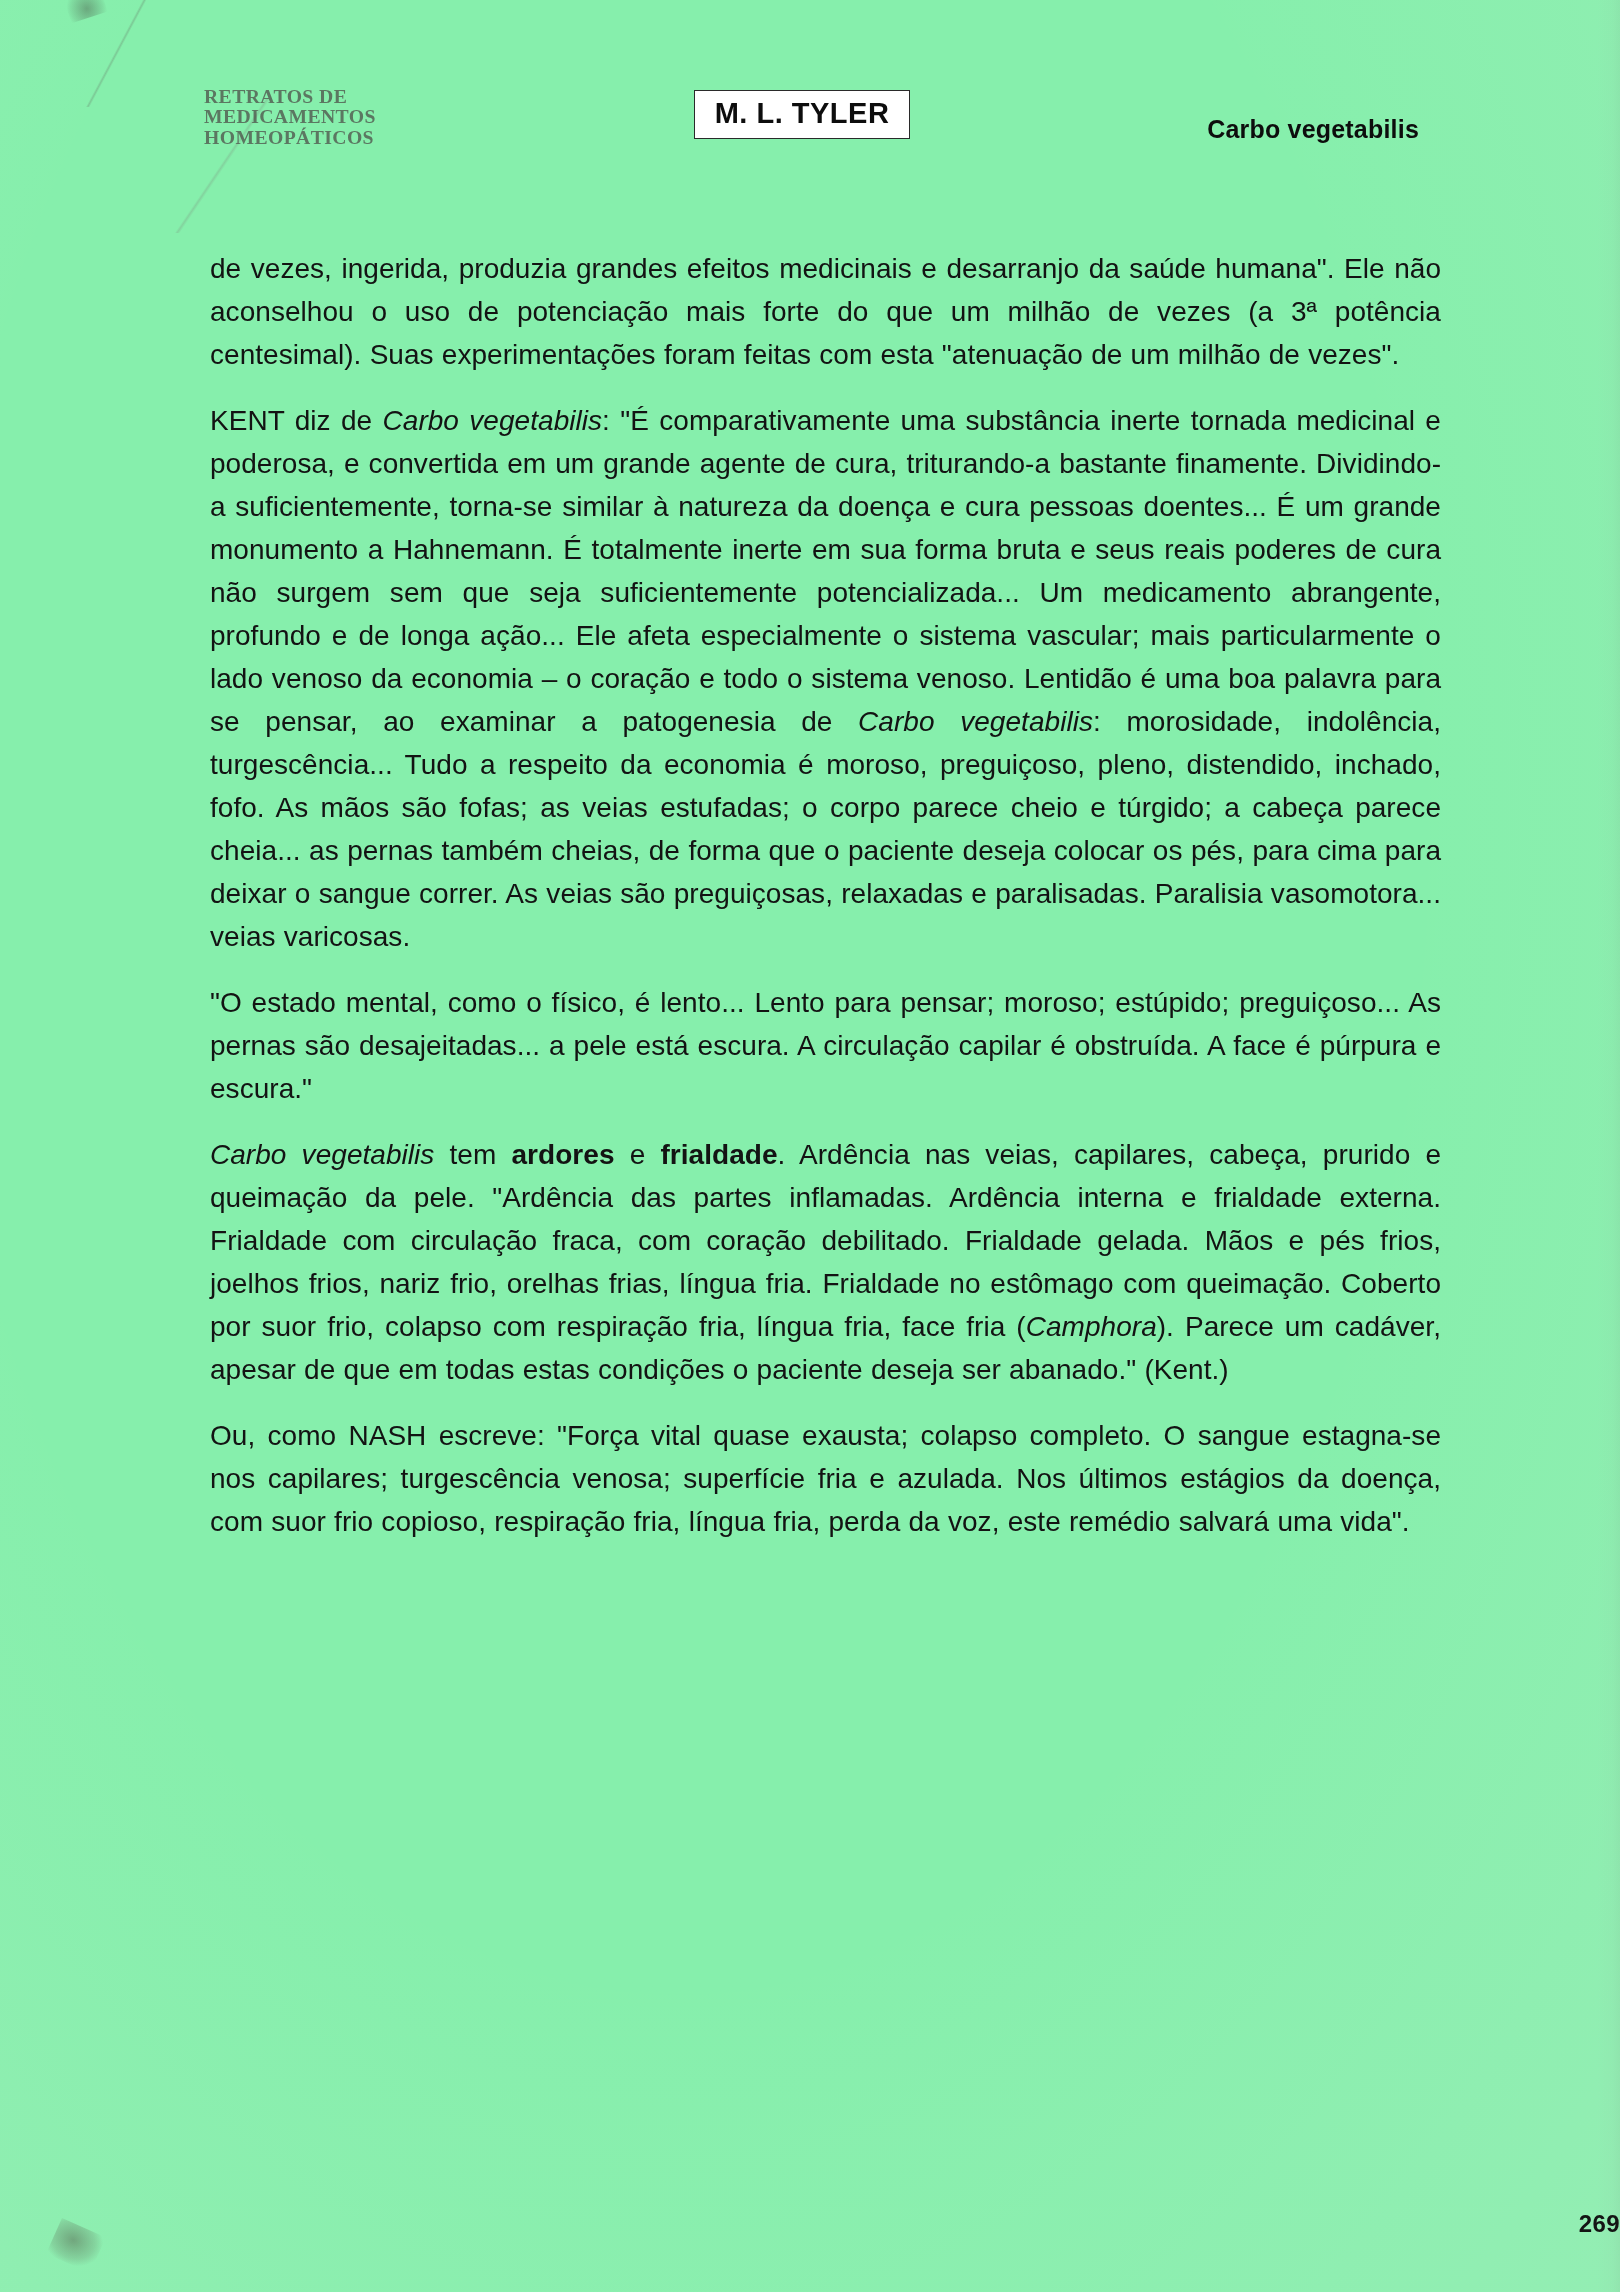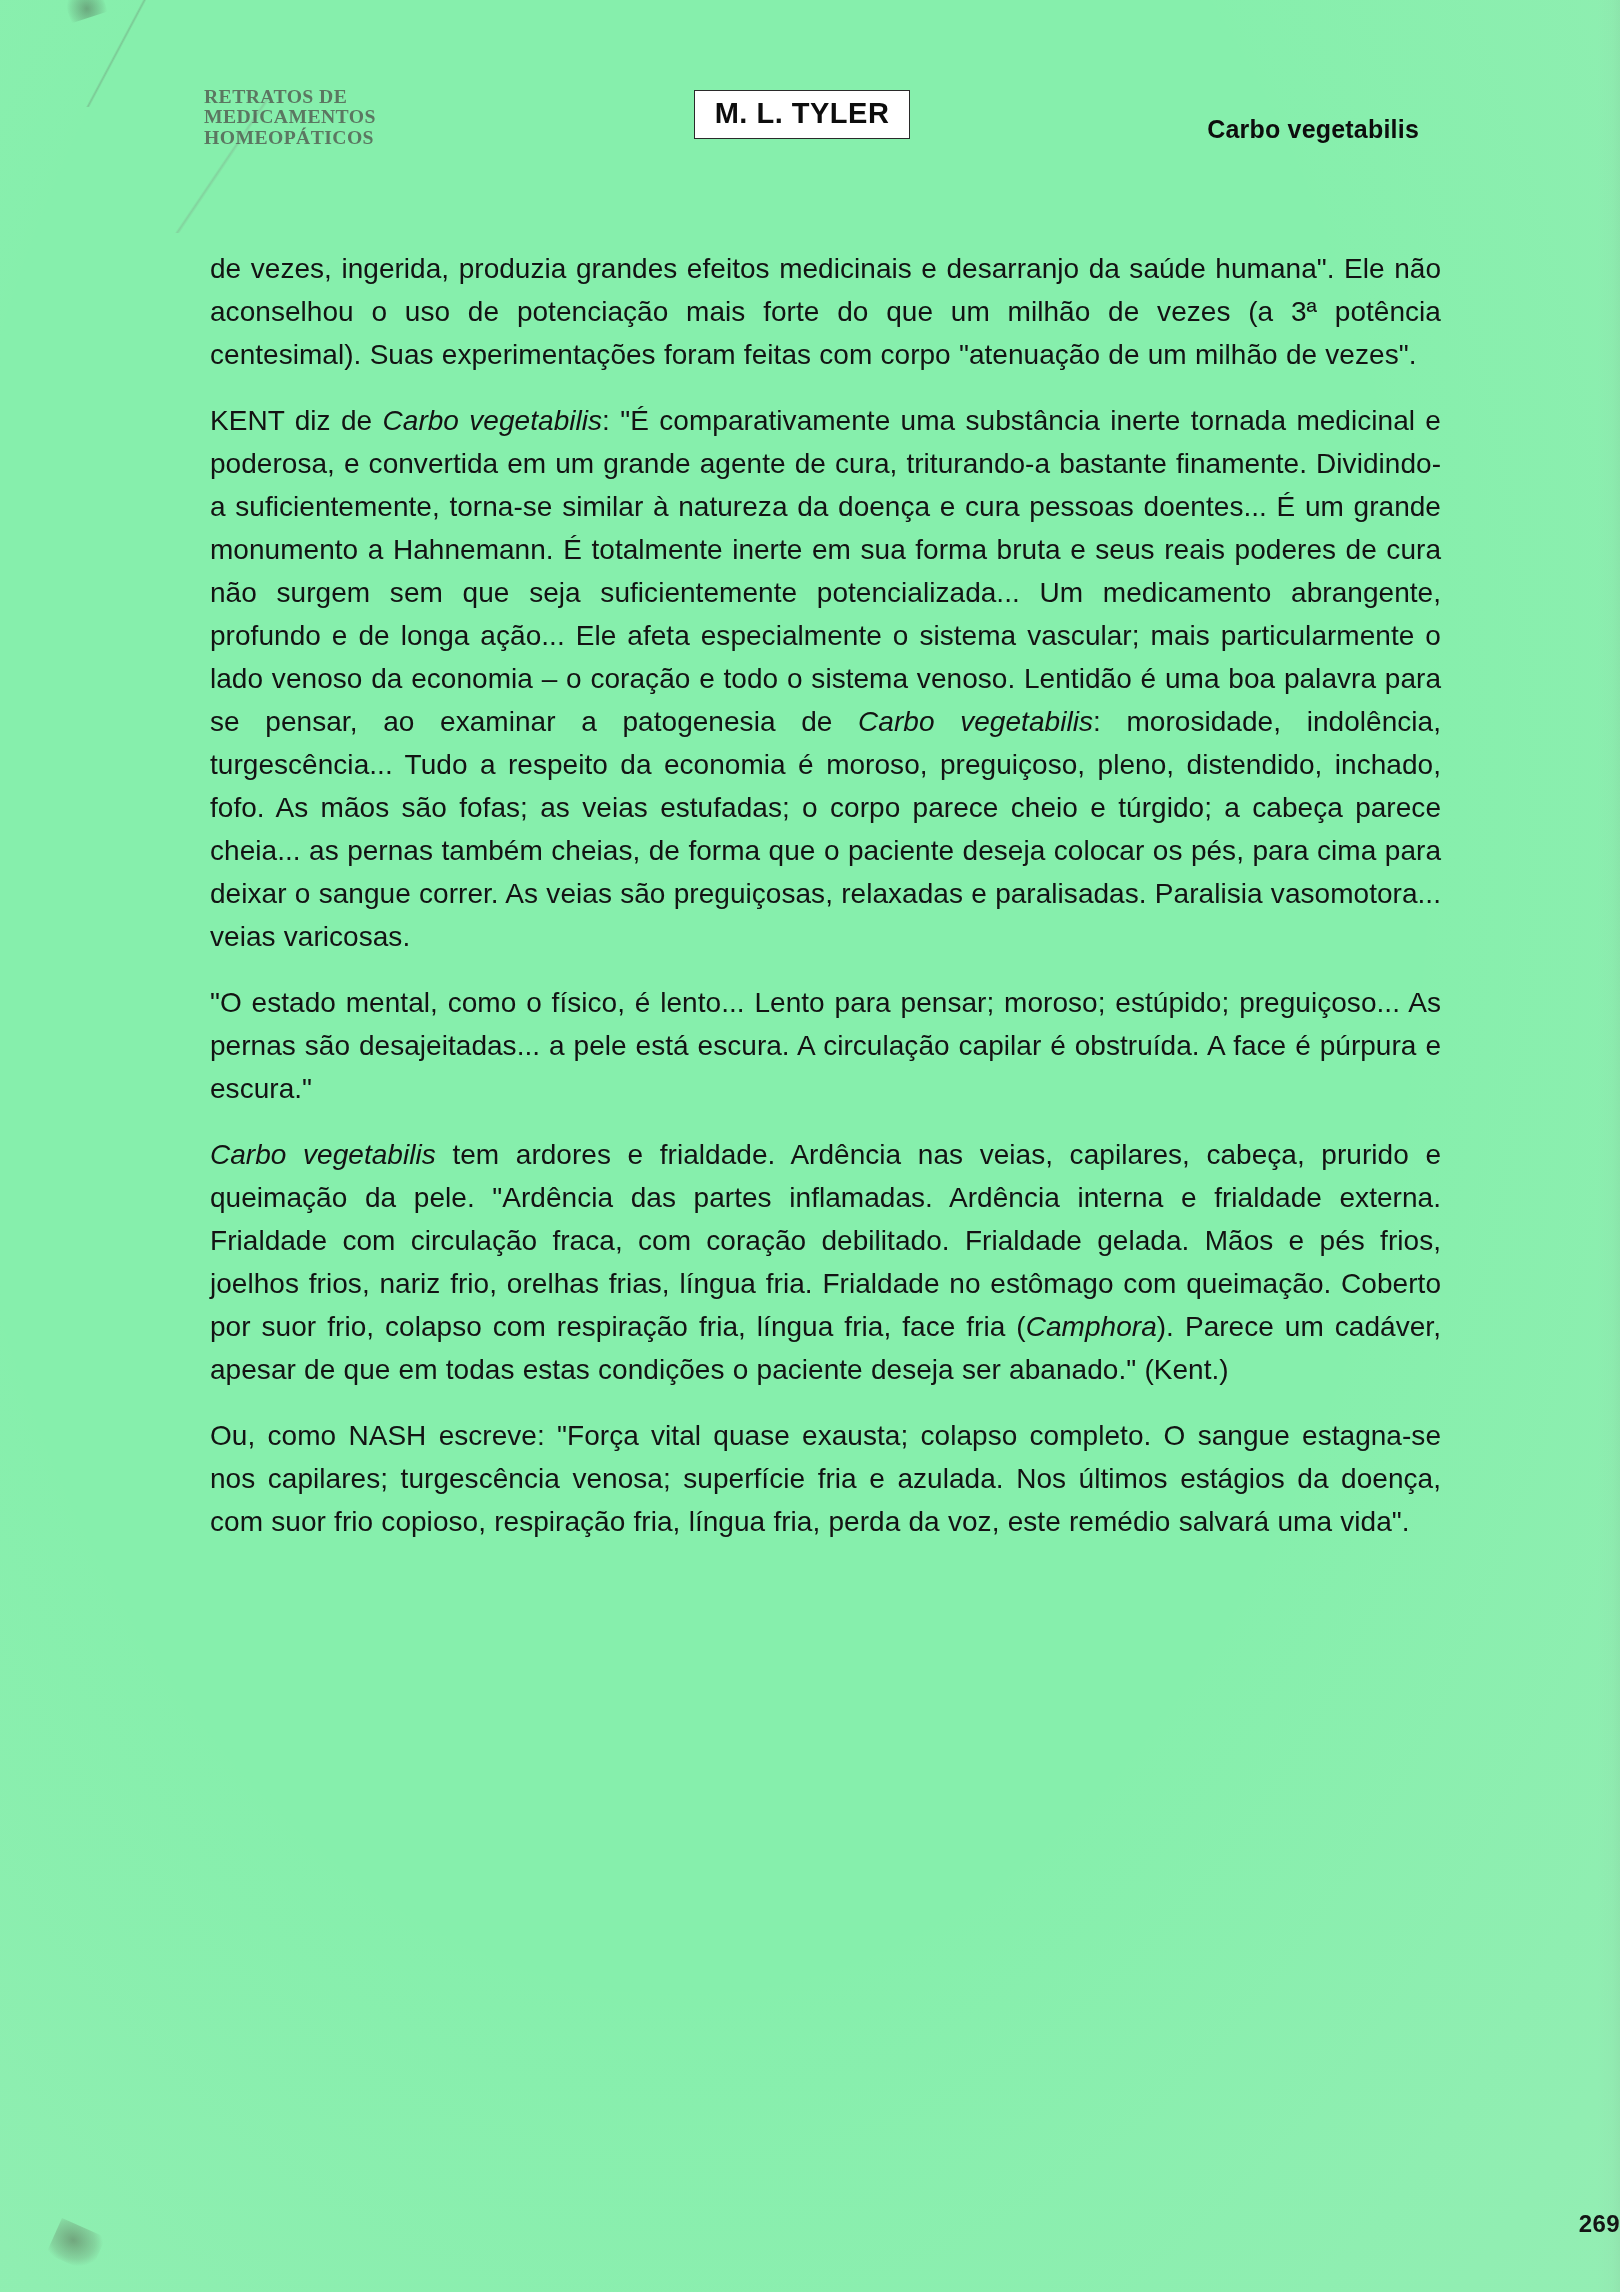--- a/index.html
+++ b/index.html
@@ -113,21 +113,21 @@
     line-height: 43px;
     text-align: justify;
     text-justify: inter-word;
     margin: 0 0 23px 0;
     color: #131313;
     letter-spacing: 0.04px;
     word-spacing: 0.4px;
   }
   .para:last-child { margin-bottom: 0; }
   .para em { font-style: italic; }
-  .para strong { font-weight: 400; }
+  .para strong { font-weight: 700; }
 
   
   #page-number {
     position: absolute;
     left: 0; top: 2210px;
     width: 1620px;
     text-align: right;
     font-weight: 700;
     font-size: 24px;
     letter-spacing: 0.4px;
@@ -150,21 +150,21 @@
     <div id="imprint-logo">RETRATOS DE
 MEDICAMENTOS
 HOMEOPÁTICOS</div>
 
     <div id="author-badge">M. L. TYLER</div>
 
     <div id="remedy-title">Carbo vegetabilis</div>
   </header>
 
   <main class="body-column">
-    <p class="para">de vezes, ingerida, produzia grandes efeitos medicinais e desarranjo da saúde humana". Ele não aconselhou o uso de potenciação mais forte do que um milhão de vezes (a 3ª potência centesimal). Suas experimentações foram feitas com corpo "atenuação de um milhão de vezes".</p>
+    <p class="para">de vezes, ingerida, produzia grandes efeitos medicinais e desarranjo da saúde humana". Ele não aconselhou o uso de potenciação mais forte do que um milhão de vezes (a 3ª potência centesimal). Suas experimentações foram feitas com esta "atenuação de um milhão de vezes".</p>
     <p class="para">KENT diz de <em>Carbo vegetabilis</em>: "É comparativamente uma substância inerte tornada medicinal e poderosa, e convertida em um grande agente de cura, triturando-a bastante finamente. Dividindo-a suficientemente, torna-se similar à natureza da doença e cura pessoas doentes... É um grande monumento a Hahnemann. É totalmente inerte em sua forma bruta e seus reais poderes de cura não surgem sem que seja suficientemente potencializada... Um medicamento abrangente, profundo e de longa ação... Ele afeta especialmente o sistema vascular; mais particularmente o lado venoso da economia – o coração e todo o sistema venoso. Lentidão é uma boa palavra para se pensar, ao examinar a patogenesia de <em>Carbo vegetabilis</em>: morosidade, indolência, turgescência... Tudo a respeito da economia é moroso, preguiçoso, pleno, distendido, inchado, fofo. As mãos são fofas; as veias estufadas; o corpo parece cheio e túrgido; a cabeça parece cheia... as pernas também cheias, de forma que o paciente deseja colocar os pés, para cima para deixar o sangue correr. As veias são preguiçosas, relaxadas e paralisadas. Paralisia vasomotora... veias varicosas.</p>
     <p class="para">"O estado mental, como o físico, é lento... Lento para pensar; moroso; estúpido; preguiçoso... As pernas são desajeitadas... a pele está escura. A circulação capilar é obstruída. A face é púrpura e escura."</p>
     <p class="para"><em>Carbo vegetabilis</em> tem <strong>ardores</strong> e <strong>frialdade</strong>. Ardência nas veias, capilares, cabeça, prurido e queimação da pele. "Ardência das partes inflamadas. Ardência interna e frialdade externa. Frialdade com circulação fraca, com coração debilitado. Frialdade gelada. Mãos e pés frios, joelhos frios, nariz frio, orelhas frias, língua fria. Frialdade no estômago com queimação. Coberto por suor frio, colapso com respiração fria, língua fria, face fria (<em>Camphora</em>). Parece um cadáver, apesar de que em todas estas condições o paciente deseja ser abanado." (Kent.)</p>
     <p class="para">Ou, como NASH escreve: "Força vital quase exausta; colapso completo. O sangue estagna-se nos capilares; turgescência venosa; superfície fria e azulada. Nos últimos estágios da doença, com suor frio copioso, respiração fria, língua fria, perda da voz, este remédio salvará uma vida".</p>
   </main>
 
   <footer id="page-number">269</footer>
 
 </div>
 

